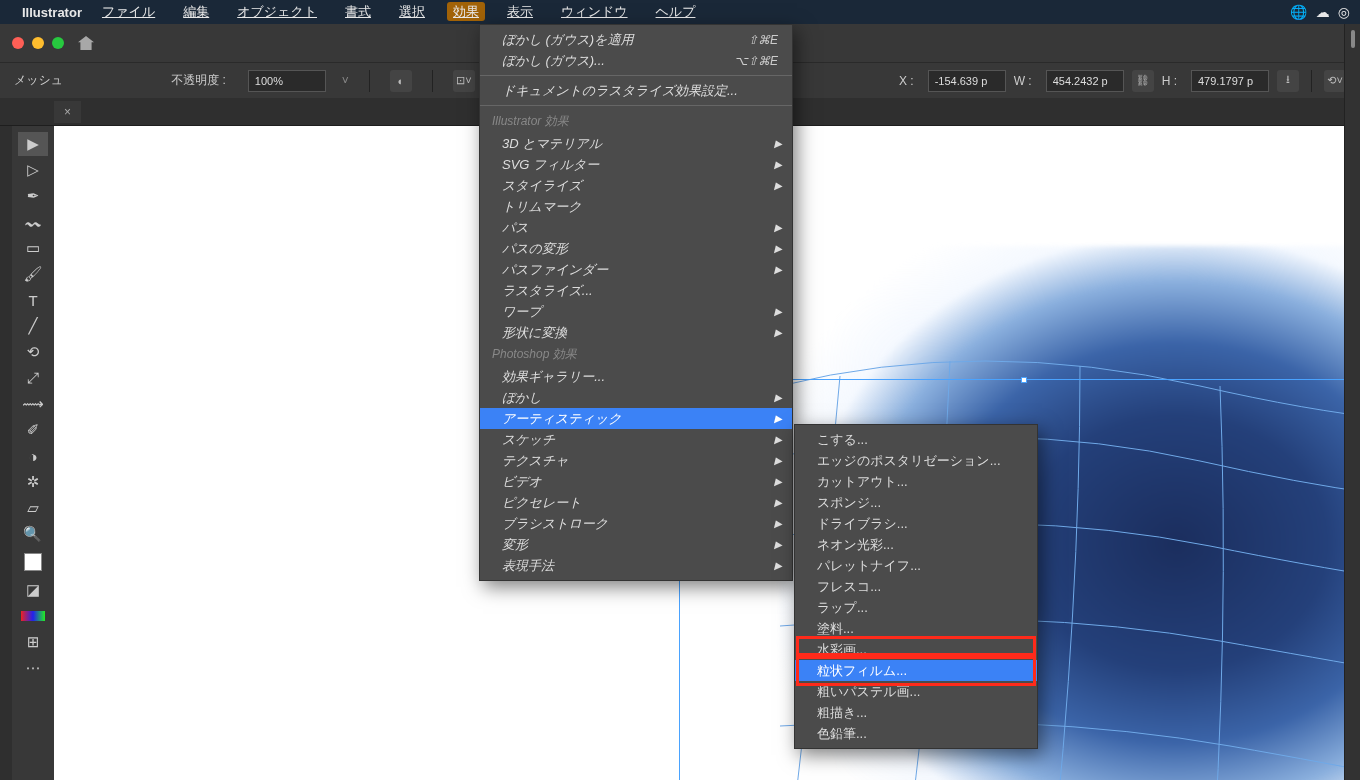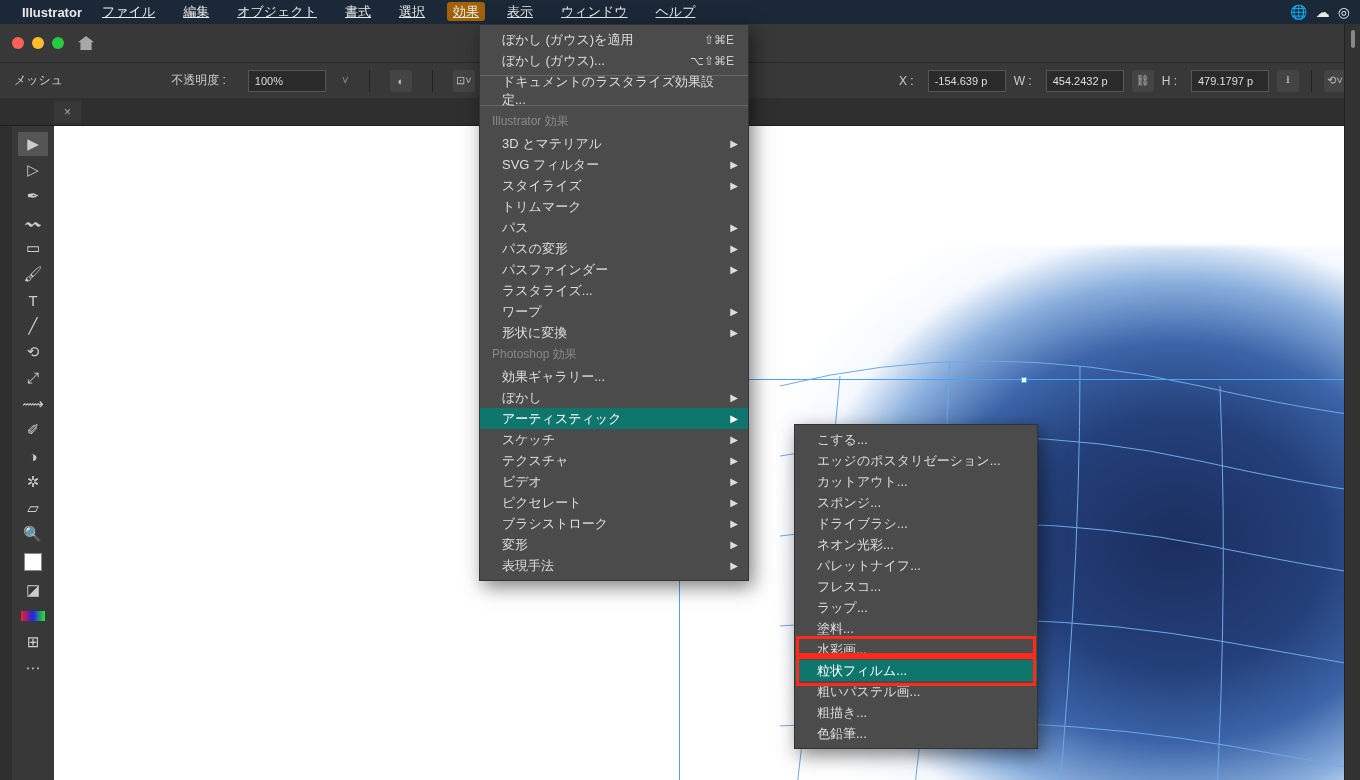--- a/index.html
+++ b/index.html
@@ -44,23 +44,23 @@
 .canvas { flex: 1; background: #fff; position: relative; overflow: hidden; }
 .blob { position:absolute; right:-140px; top:120px; width:720px; height:660px;
   background: radial-gradient(ellipse 60% 55% at 55% 45%, #1b2e5e 0%, #24407a 35%, #3b64a8 55%, #8bb0de 72%, rgba(230,240,255,0.4) 85%, rgba(255,255,255,0) 100%);
   filter: blur(2px); }
 .mesh { position:absolute; right:-140px; top:120px; width:720px; height:660px; }
 .mesh path { stroke:#6fa9e8; stroke-width:1; fill:none; }
 .sel-box { position:absolute; top:253px; left:625px; right:-2px; height:520px; border:1px solid #4aa3ff; }
 .sel-box .h { position:absolute; width:6px; height:6px; background:#fff; border:1px solid #4aa3ff; }
 
 .dropdown { position: absolute; background: #4b4b4b; border: 1px solid #333; box-shadow: 4px 6px 18px rgba(0,0,0,0.5); color: #ddd; font-size: 13px; padding: 4px 0; }
-.dd-main { top: 24px; left: 479px; width: 270px; }
+.dd-main { top: 24px; left: 479px; width: 314px; font-style: italic; }
 .dd-row { padding: 3px 22px; display: flex; align-items: center; position: relative; cursor: default; height: 21px; }
-.dd-row.sel { background: #0f766e; color: #fff; }
+.dd-row.sel { background: #3b82f6; color: #fff; }
 .dd-row .arr { position: absolute; right: 10px; font-size: 10px; }
 .dd-row .short { position: absolute; right: 14px; font-size: 12px; color: #ccc; }
 .dd-sep { height: 1px; background: #666; margin: 4px 0; }
 .dd-head { padding: 3px 12px; color: #888; font-size: 12px; }
 
 .dd-sub { top: 424px; left: 794px; width: 244px; }
 .red-box { position:absolute; border: 3px solid #ff2a1a; pointer-events:none; }
 .red-box.rb1 { top: 636px; left: 796px; width: 240px; height: 20px; }
 .red-box.rb2 { top: 656px; left: 796px; width: 240px; height: 30px; }
 

